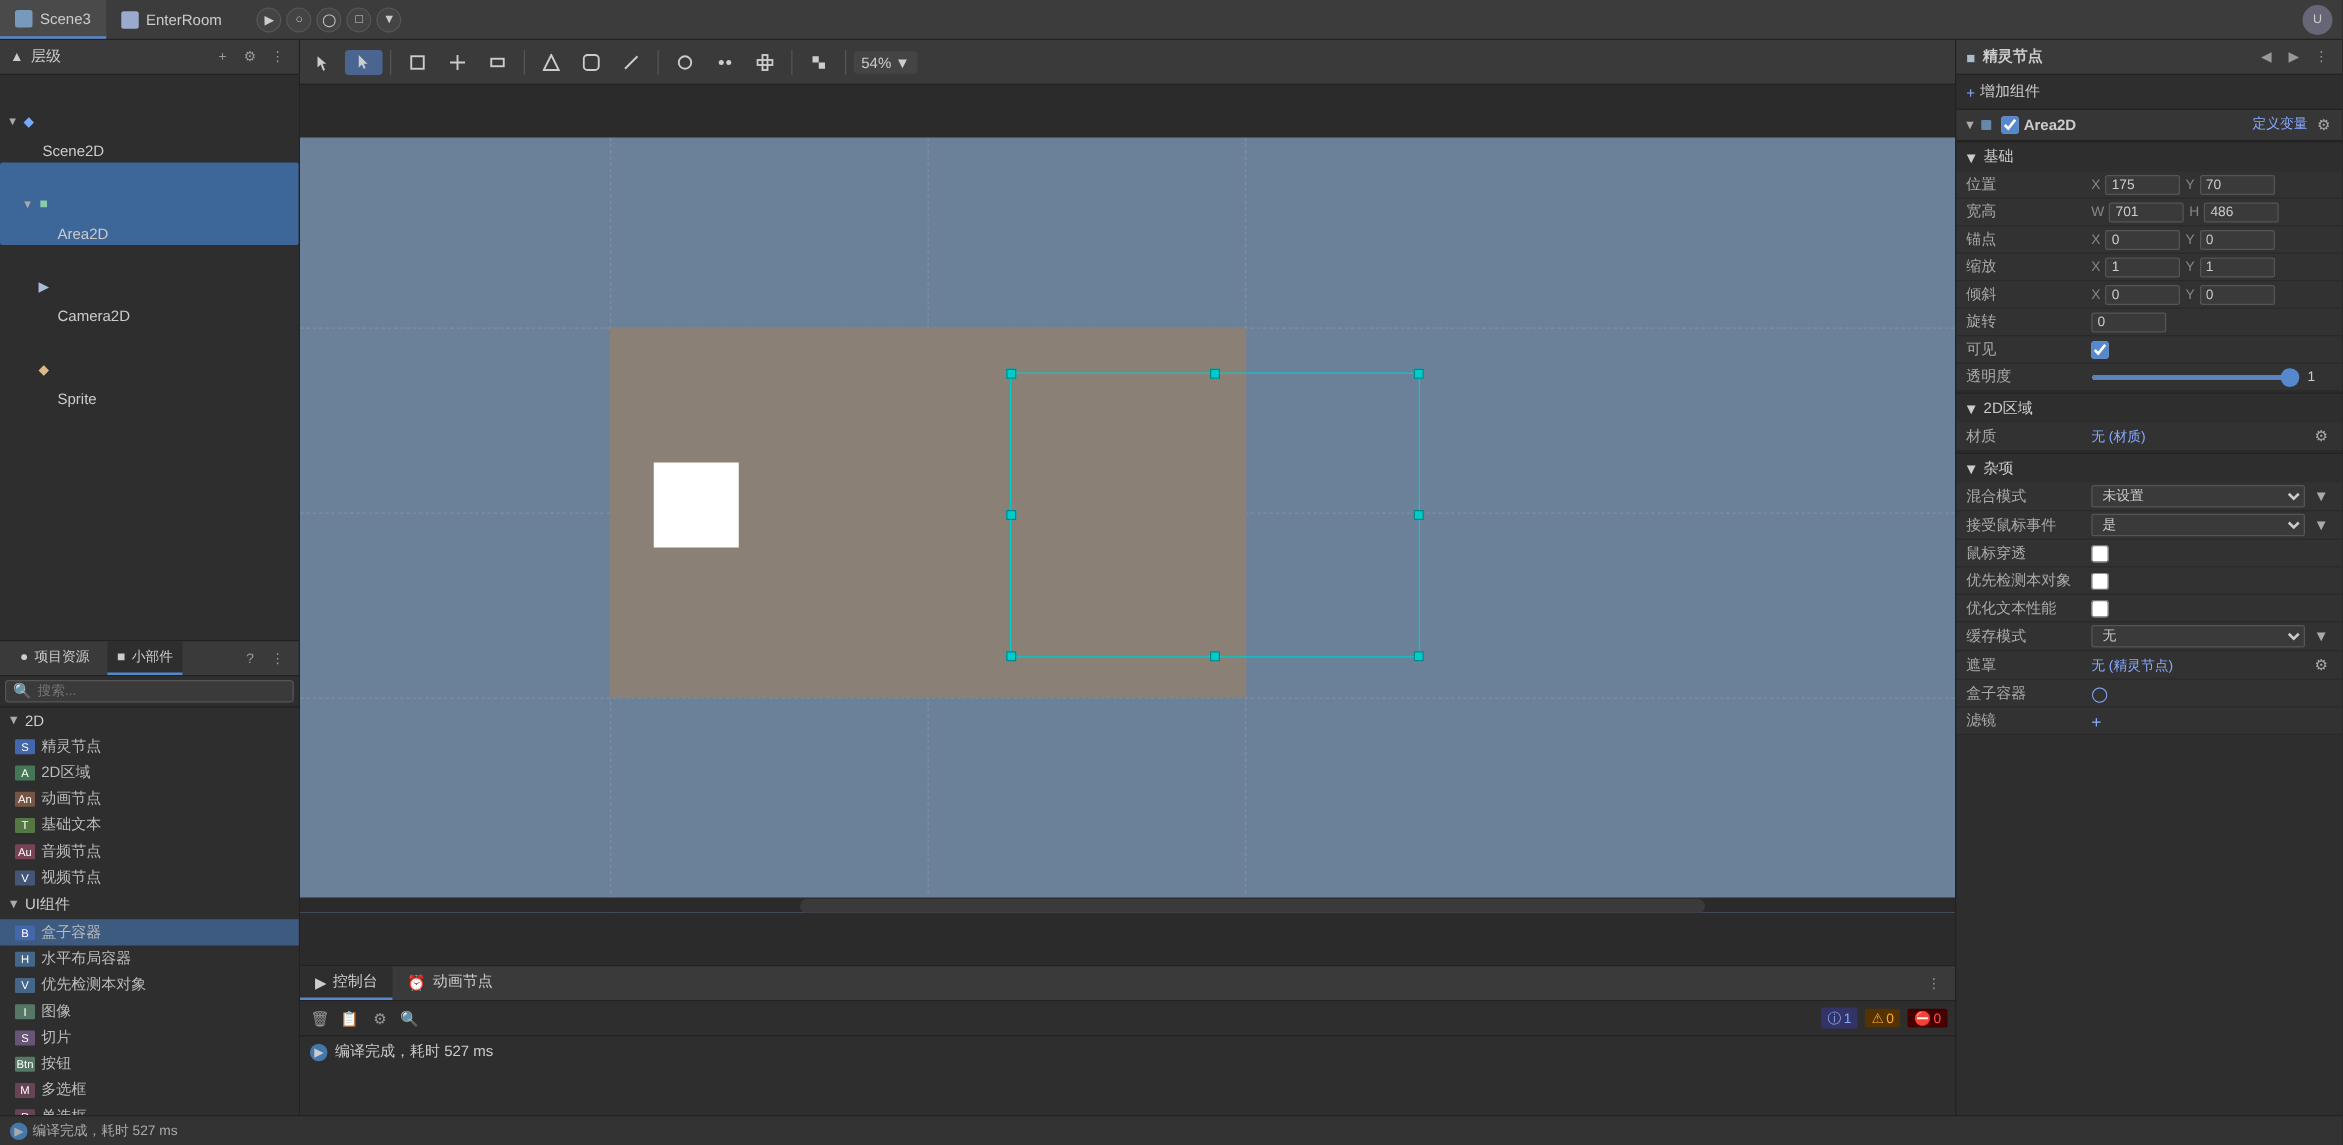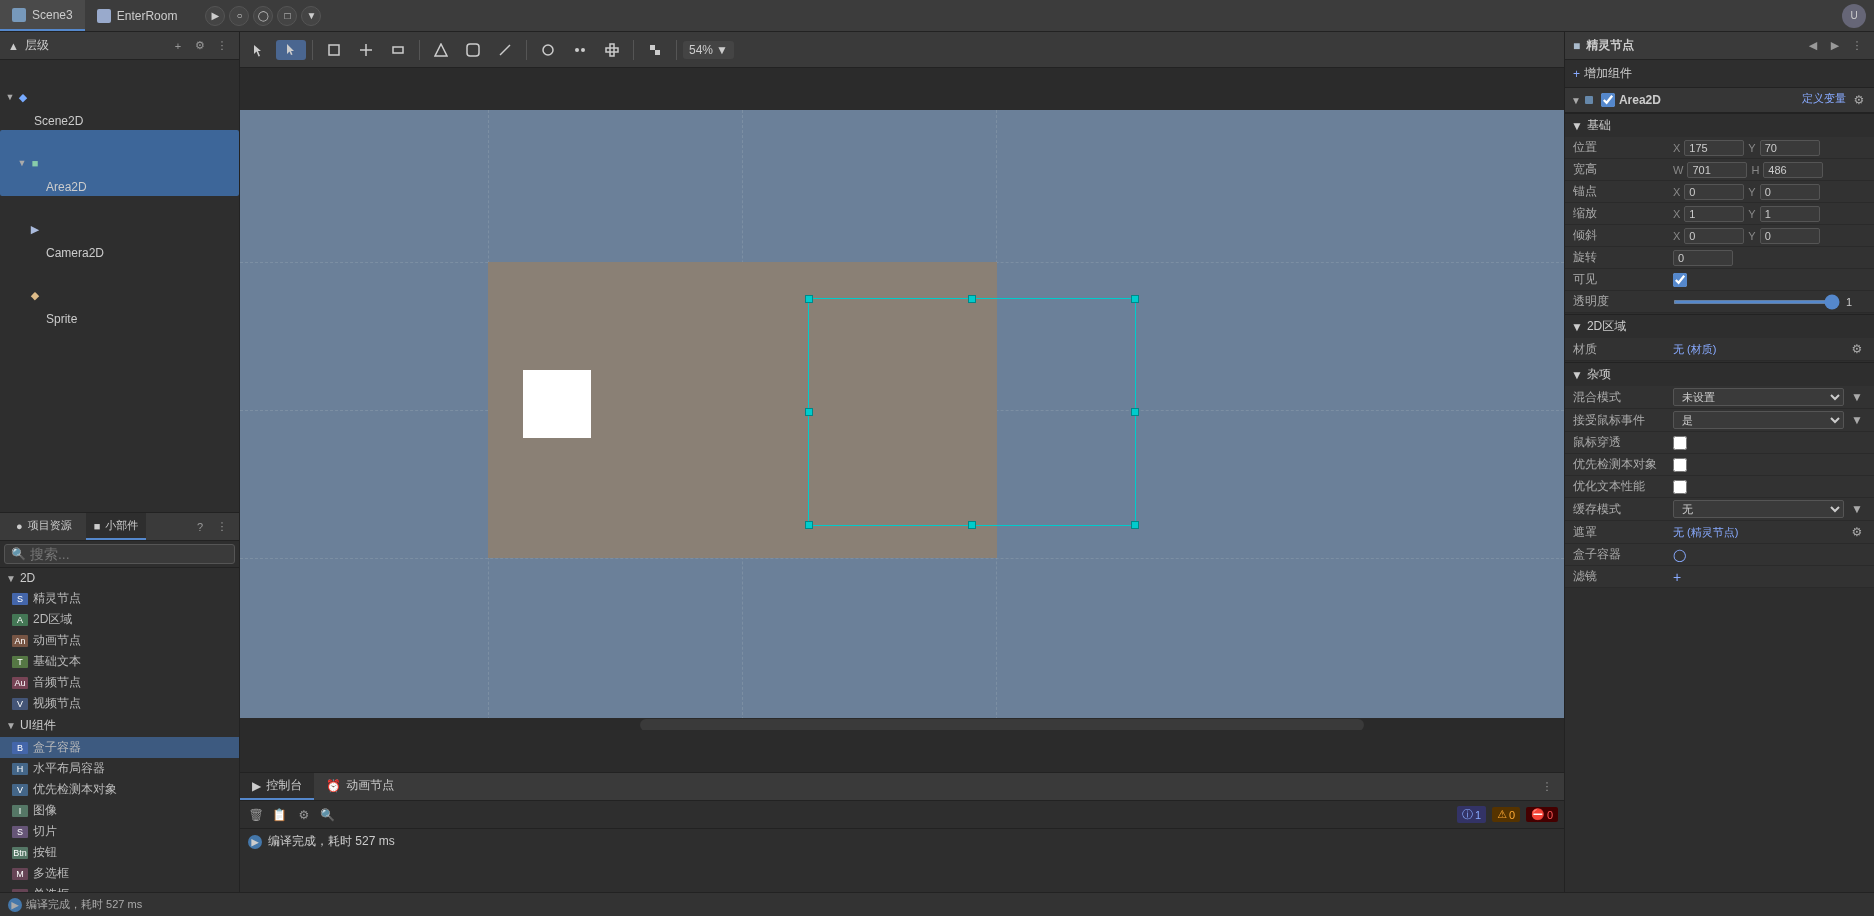--- a/index.html
+++ b/index.html
@@ -178,21 +178,21 @@
         </div>
         <div class="panel-actions">
           <div class="panel-action-btn">?</div>
           <div class="panel-action-btn">⋮</div>
         </div>
       </div>
 
       <div style="padding:3px 4px; background:#2e2e2e; border-bottom:1px solid #222;">
         <div style="display:flex; align-items:center; background:#3a3a3a; border:1px solid #555; border-radius:3px; padding:1px 6px; gap:4px;">
           <span style="color:#888;">🔍</span>
-          <input type="text" style="background: transparent; border: none; color: rgb(204, 204, 204); font-size: 14px; outline: none; width: 100%;" placeholder="搜索...">
+          <input type="text" style="background: transparent; border: none; color: rgb(204, 204, 204); font-size: 11px; outline: none; width: 100%;" placeholder="搜索...">
         </div>
       </div>
       <div style="overflow-y:auto; flex:1; background:#2e2e2e;">
 
         <div class="comp-2d-header">
           <span class="comp-2d-arrow">▼</span>
           <span class="comp-2d-label">2D</span>
         </div>
         <div>
           <div class="node-item">

